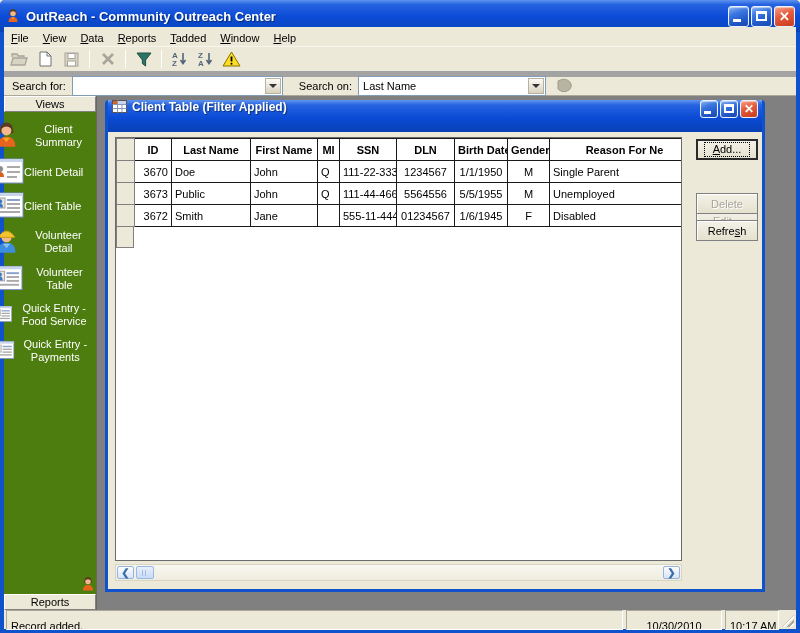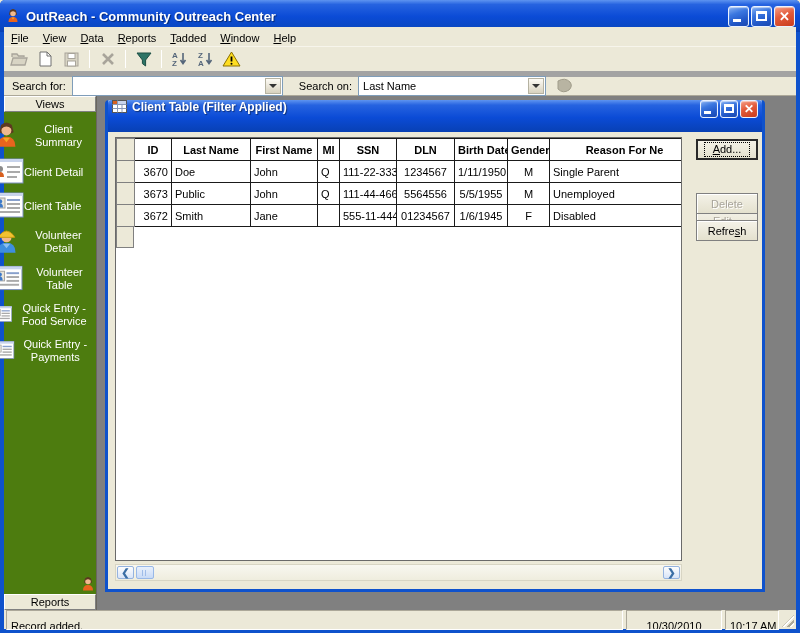--- a/index.html
+++ b/index.html
@@ -372,21 +372,21 @@
                 <th>Reason For Ne</th>
               </tr>
               <tr>
                 <td class="sel"></td>
                 <td class="al-r">3670</td>
                 <td class="al-l">Doe</td>
                 <td class="al-l">John</td>
                 <td class="al-l">Q</td>
                 <td class="al-c">111-22-3333</td>
                 <td class="al-c">1234567</td>
-                <td class="al-c">1/11/1950</td>
+                <td class="al-c">1/1/1950</td>
                 <td class="al-c">M</td>
                 <td class="al-l">Single Parent</td>
               </tr>
               <tr>
                 <td class="sel"></td>
                 <td class="al-r">3673</td>
                 <td class="al-l">Public</td>
                 <td class="al-l">John</td>
                 <td class="al-l">Q</td>
                 <td class="al-c">111-44-4666</td>

